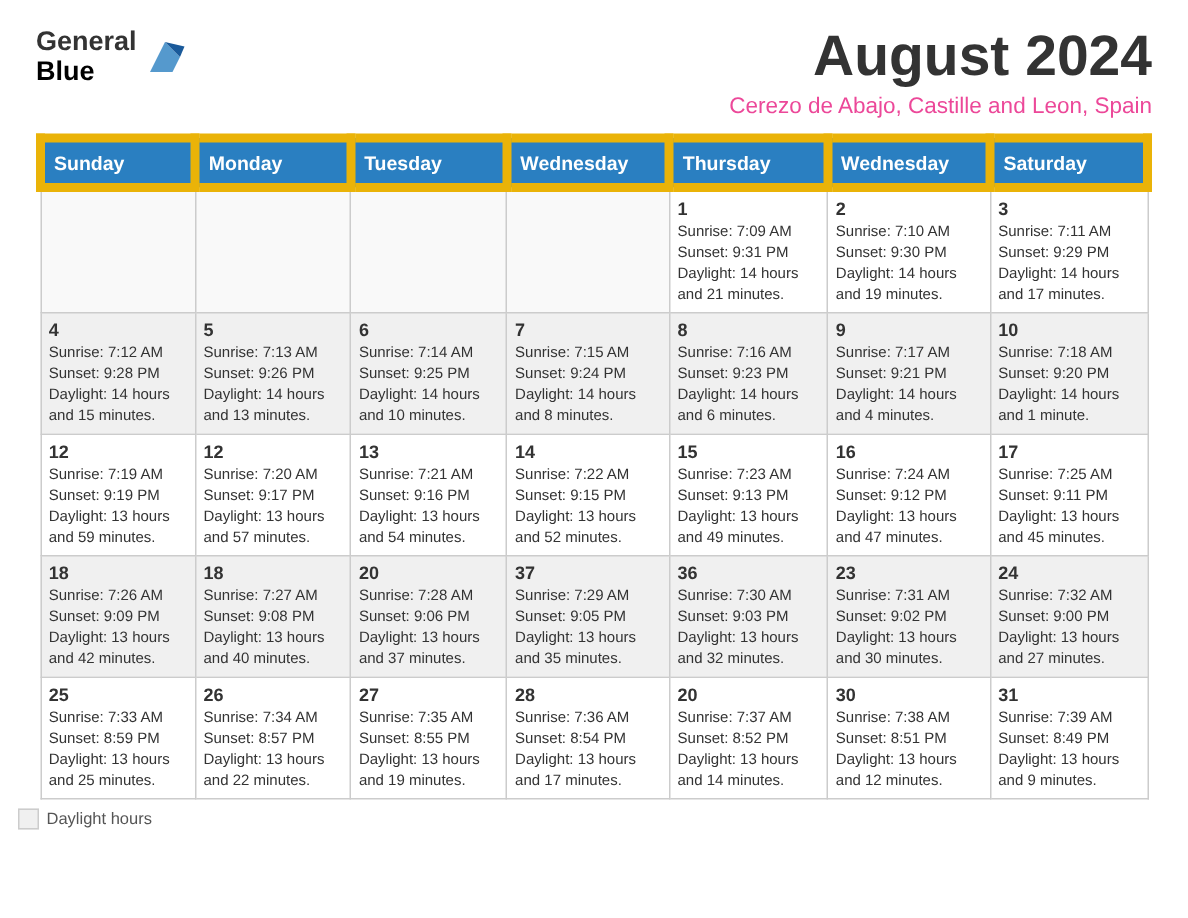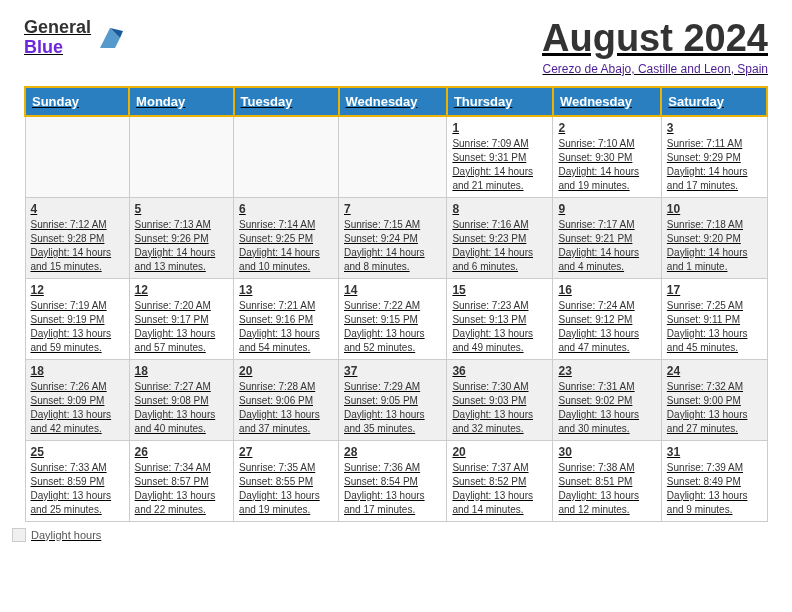--- a/index.html
+++ b/index.html
@@ -3,39 +3,39 @@
   <meta charset="utf-8">
   <style>
     * { box-sizing: border-box; margin: 0; padding: 0; }
     body { font-family: Arial, sans-serif; background: #fff; width: 792px; min-height: 612px; }
     
     .header { display: flex; justify-content: space-between; align-items: flex-start; padding: 18px 24px 10px 24px; }
     
     .logo { display: flex; align-items: center; }
     .logo-text { display: flex; flex-direction: column; line-height: 1.1; }
     .logo-general { font-size: 18px; font-weight: bold; color: #333; }
-    .logo-blue { font-size: 18px; font-weight: bold; color: #6d28d9; }
+    .logo-blue { font-size: 18px; font-weight: bold; color: #000000; }
     .logo-icon { width: 30px; height: 30px; margin-left: 4px; }
     
     .title-area { text-align: right; }
     .main-title { font-size: 38px; font-weight: bold; color: #333; line-height: 1.1; }
-    .subtitle { font-size: 12px; color: #4c1d95; margin-top: 2px; }
+    .subtitle { font-size: 15px; color: #ec4899; margin-top: 2px; }
     
     .calendar { width: 100%; border-collapse: collapse; margin: 0 12px; width: calc(100% - 24px); margin-left: 12px; }
-    .calendar th { background: #2a7fc1; color: #fff; font-size: 13px; font-weight: bold; text-align: left; padding: 6px 6px; border: 2px solid #eab308; }
+    .calendar th { background: #2a7fc1; color: #fff; font-size: 13px; font-weight: bold; text-align: left; padding: 6px 6px; border: 6px solid #eab308; }
     .calendar td { border: 1px solid #ccc; vertical-align: top; padding: 4px 5px; font-size: 10.5px; color: #333; background: #fff; min-height: 80px; width: 113px; }
     .calendar td.empty { background: #f9f9f9; }
     .calendar td.shaded { background: #f0f0f0; }
     .day-num { font-weight: bold; font-size: 12px; margin-bottom: 2px; }
     .day-info { font-size: 10px; line-height: 1.4; color: #333; }
 
     .legend { display: flex; align-items: center; padding: 6px 12px; font-size: 11px; color: #555; }
     .legend-box { width: 14px; height: 14px; background: #f0f0f0; border: 1px solid #ccc; margin-right: 5px; display: inline-block; }
 
-    .container { padding: 0 0 8px 0; text-decoration: underline; }
+    .container { padding: 0 0 8px 0; }
     .cal-wrapper { padding: 0 12px; }
   </style>
 </head>
 <body>
 
 <div class="container">
   <div class="header">
     <div class="logo">
       <div class="logo-text">
         <span class="logo-general">General</span>

